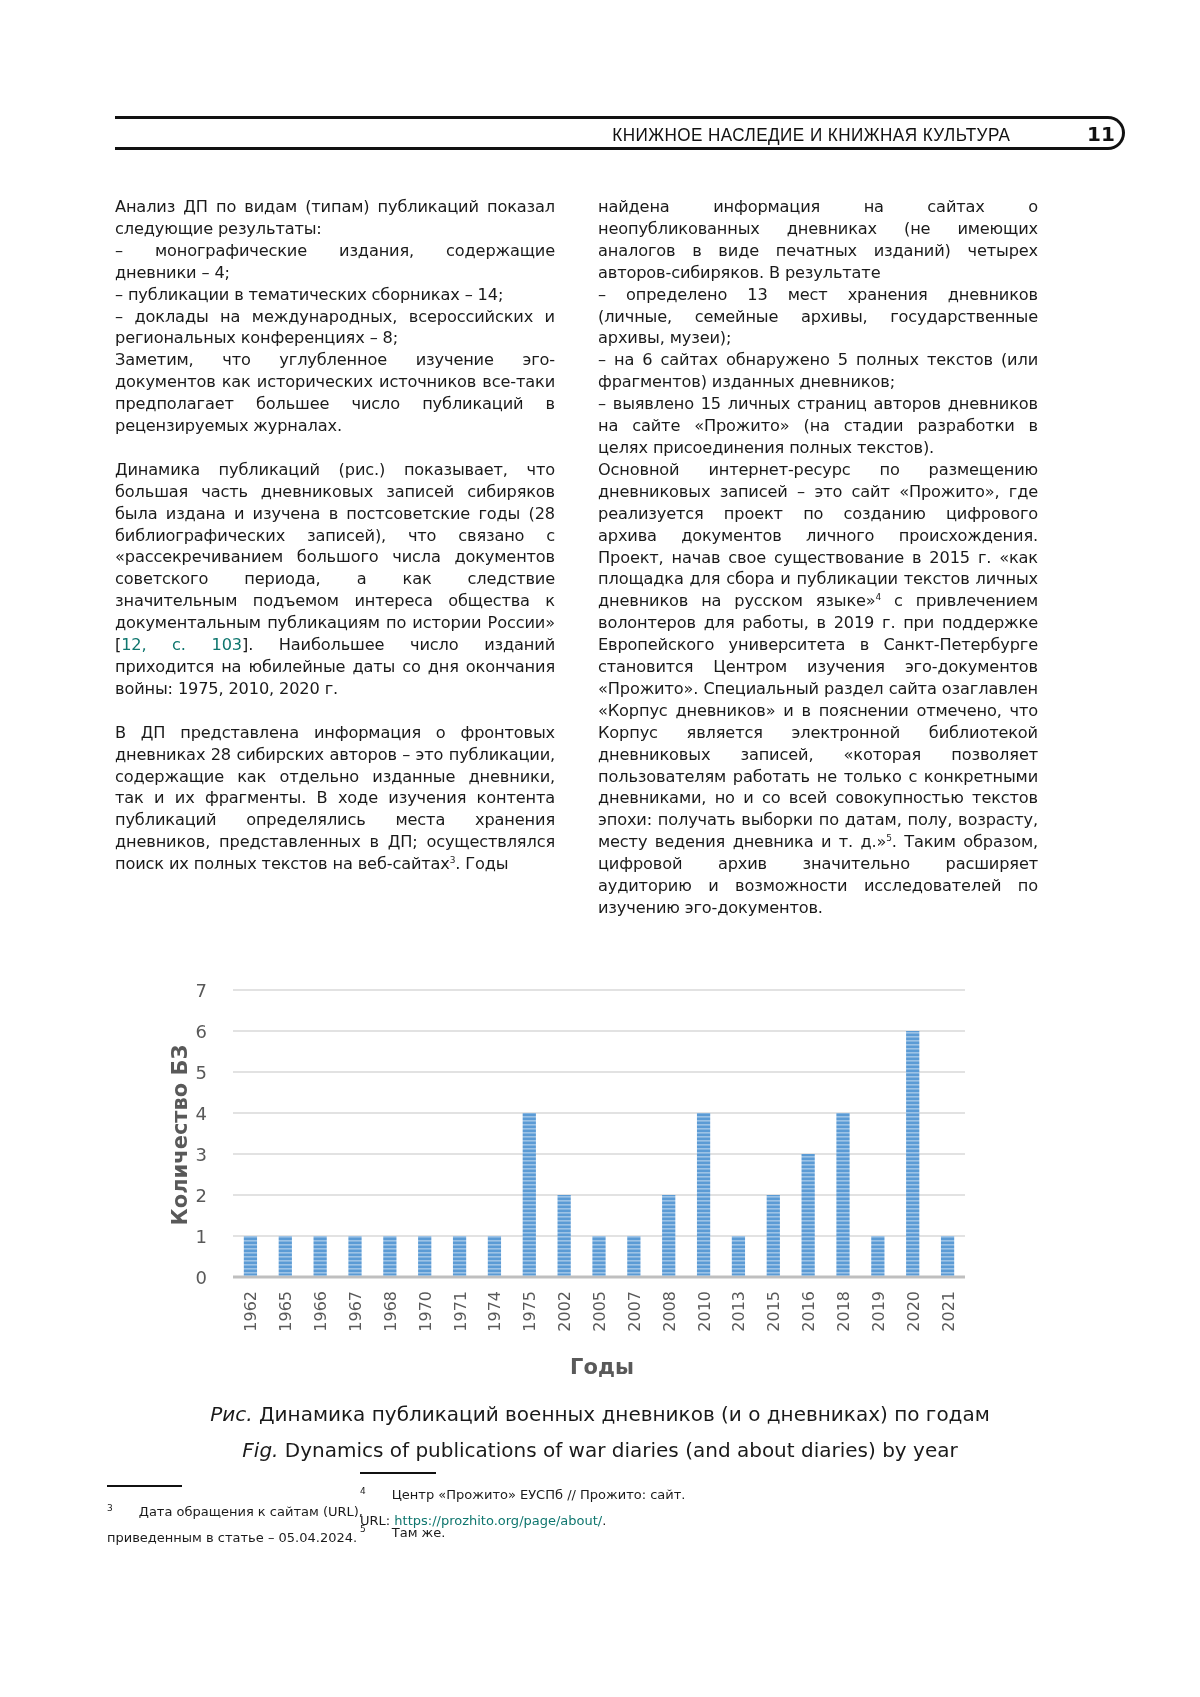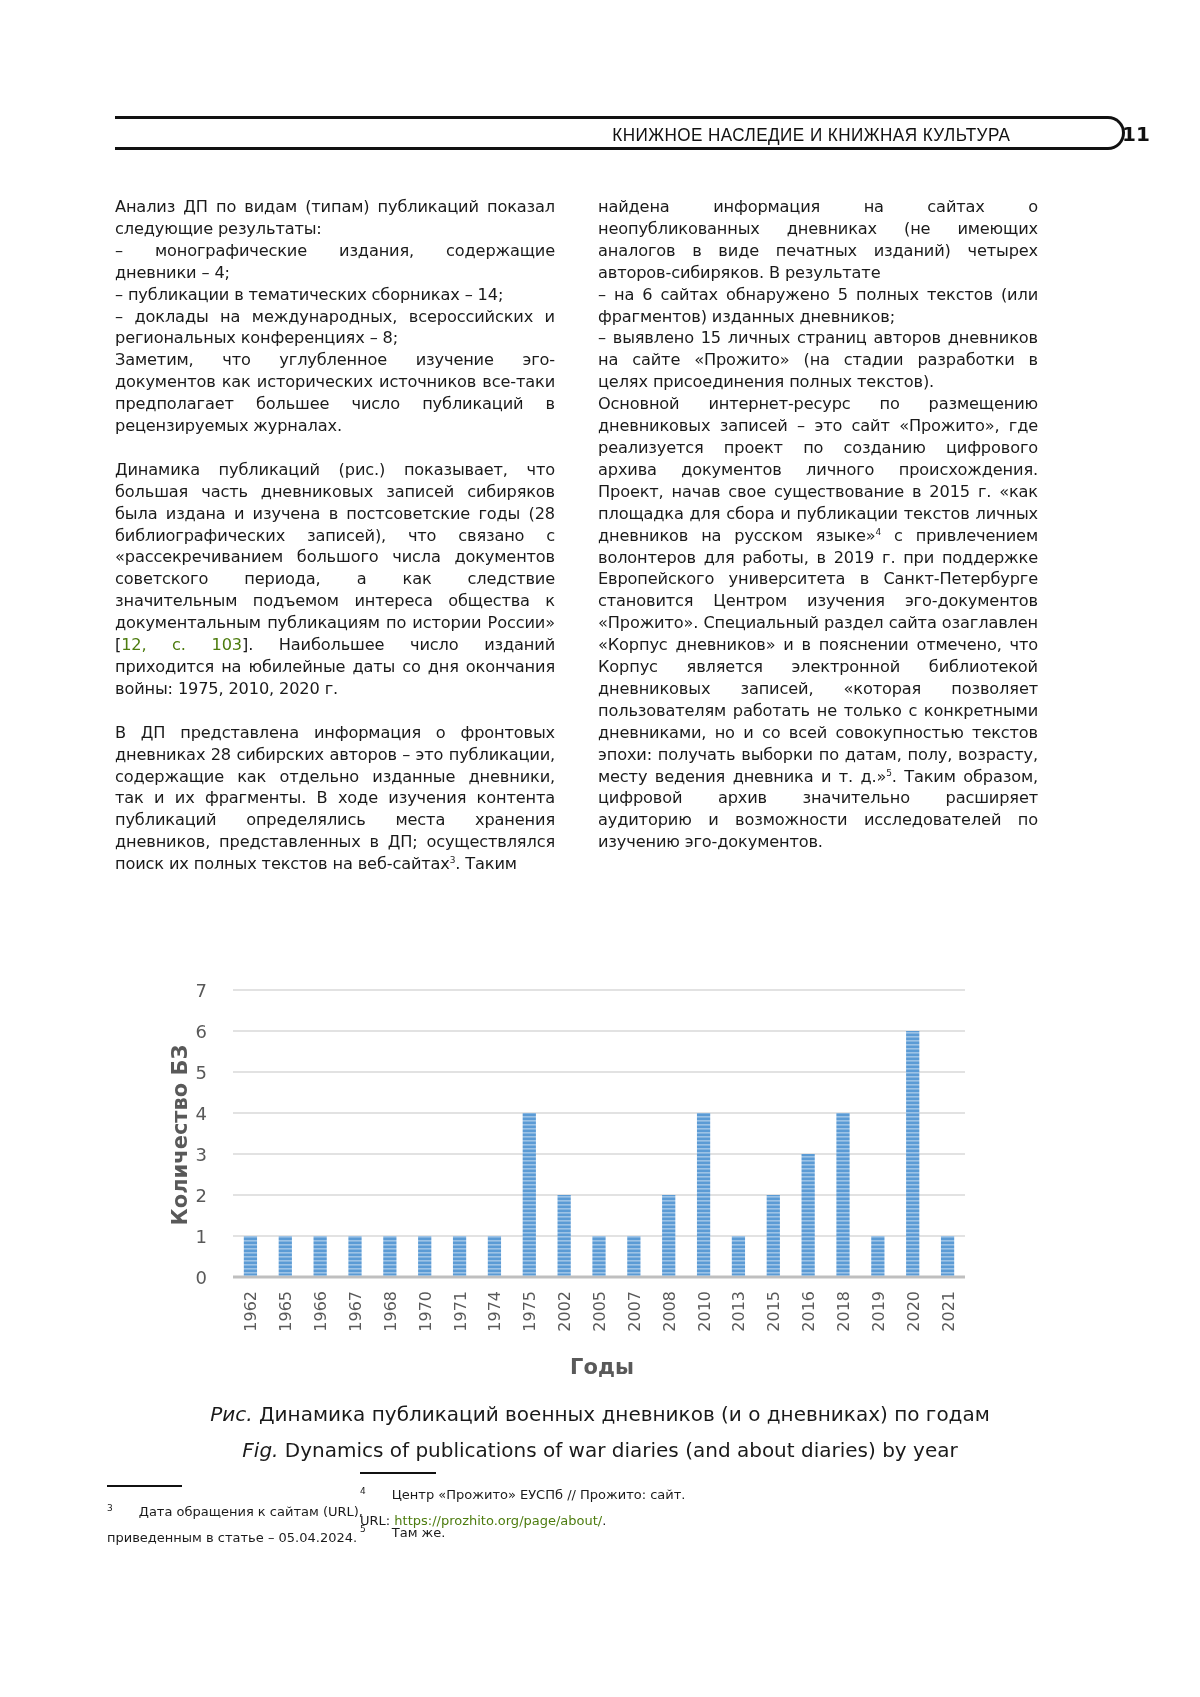--- a/index.html
+++ b/index.html
@@ -3,30 +3,30 @@
 <meta charset="utf-8">
 <style>
   html, body { margin: 0; padding: 0; background: #ffffff; }
   body { width: 1200px; height: 1697px; position: relative; overflow: hidden;
          font-family: "DejaVu Sans", sans-serif; color: #1a1a1a; }
   .header-bar { position: absolute; left: 115px; top: 116px; width: 1010px; height: 34px;
                 border-top: 3px solid #111; border-bottom: 3px solid #111; border-right: 3px solid #111;
                 border-radius: 0 18px 18px 0; box-sizing: border-box; }
   .header-title { position: absolute; right: 190px; top: 124px; font-family: "Liberation Sans Narrow","Liberation Sans", sans-serif;
                   font-size: 19px; letter-spacing: 0.5px; color: #111; transform: scaleX(0.9); transform-origin: right center; }
-  .page-number { position: absolute; left: 1087px; top: 122px; font-size: 20px; font-weight: bold; color: #111; margin-left: 35px; }
+  .page-number { position: absolute; left: 1087px; top: 122px; font-size: 20px; font-weight: bold; color: #111; }
 
   .col { position: absolute; top: 176px; width: 440px; font-size: 16.2px; line-height: 21.9px;
          letter-spacing: -0.15px; margin-top: 20px; }
   .col-left { left: 115px; }
   .col-right { left: 598px; width: 440px; }
   .col p { margin: 0 0 21.9px 0; text-align: justify; }
   .col .li { margin: 0; }
   .col p.nomb { margin-bottom: 0; }
-  .link { color: #4d7c0f; }
+  .link { color: #0f766e; }
   sup { font-size: 9px; vertical-align: super; line-height: 0; }
 
   #chart { position: absolute; left: 150px; top: 970px; width: 850px; height: 420px; }
   .caption { position: absolute; left: 0; width: 1200px; text-align: center; font-size: 20px; color: #1a1a1a; }
   .caption i { font-style: italic; }
 
   .fn-rule { position: absolute; height: 2px; background: #111; }
   .fn { position: absolute; font-size: 13px; line-height: 26px; color: #1a1a1a; }
   .fn .num { font-size: 9px; vertical-align: super; margin-right: 26px; }
 </style>
@@ -39,26 +39,27 @@
 
 <div class="col col-left">
   <p class="nomb">Анализ ДП по видам (типам) публикаций показал следующие результаты:</p>
   <div>
     <p class="li nomb">–  монографические издания, содержащие дневники – 4;</p>
     <p class="li nomb">–  публикации в тематических сборниках – 14;</p>
     <p class="li nomb">–  доклады на международных, всероссийских и региональных конференциях – 8;</p>
   </div>
   <p>Заметим, что углубленное изучение эго-документов как исторических источников все-таки предполагает большее число публикаций в рецензируемых журналах.</p>
   <p><span>Динамика публикаций (рис.) показывает, что большая часть дневниковых записей сибиряков была издана и изучена в постсоветские годы (28 библиографических записей), что связано с «рассекречиванием большого числа документов советского периода, а как следствие значительным подъемом интереса общества к документальным публикациям по истории России» [</span><span class="link">12, с. 103</span><span>]. Наибольшее число изданий приходится на юбилейные даты со дня окончания войны: 1975, 2010, 2020 г.</span></p>
-  <p class="nomb"><span>В ДП представлена информация о фронтовых дневниках 28 сибирских авторов – это публикации, содержащие как отдельно изданные дневники, так и их фрагменты. В ходе изучения контента публикаций определялись места хранения дневников, представленных в ДП; осуществлялся поиск их полных текстов на веб-сайтах</span><sup>3</sup><span>. Таким</span></p>
+  <p class="nomb"><span>В ДП представлена информация о фронтовых дневниках 28 сибирских авторов – это публикации, содержащие как отдельно изданные дневники, так и их фрагменты. В ходе изучения контента публикаций определялись места хранения дневников, представленных в ДП; осуществлялся поиск их полных текстов на веб-сайтах</span><sup>3</sup><span>. Годы</span></p>
 </div>
 
 <div class="col col-right">
   <p class="nomb">найдена информация на сайтах о неопубликованных дневниках (не имеющих аналогов в виде печатных изданий) четырех авторов-сибиряков. В результате</p>
   <div>
+    <p class="li nomb">–  определено 13 мест хранения дневников (личные, семейные архивы, государственные архивы, музеи);</p>
     <p class="li nomb">–  на 6 сайтах обнаружено 5 полных текстов (или фрагментов) изданных дневников;</p>
     <p class="li">–  выявлено 15 личных страниц авторов дневников на сайте «Прожито» (на стадии разработки в целях присоединения полных текстов).</p>
   </div>
   <p class="nomb"><span>Основной интернет-ресурс по размещению дневниковых записей – это сайт «Прожито», где реализуется проект по созданию цифрового архива документов личного происхождения. Проект, начав свое существование в 2015 г. «как площадка для сбора и публикации текстов личных дневников на русском языке»</span><sup>4</sup><span> с привлечением волонтеров для работы, в 2019 г. при поддержке Европейского университета в Санкт-Петербурге становится Центром изучения эго-документов «Прожито». Специальный раздел сайта озаглавлен «Корпус дневников» и в пояснении отмечено, что Корпус является электронной библиотекой дневниковых записей, «которая позволяет пользователям работать не только с конкретными дневниками, но и со всей совокупностью текстов эпохи: получать выборки по датам, полу, возрасту, месту ведения дневника и т. д.»</span><sup>5</sup><span>. Таким образом, цифровой архив значительно расширяет аудиторию и возможности исследователей по изучению эго-документов.</span></p>
 </div>
 
 <svg id="chart" viewBox="0 0 850 420" xmlns="http://www.w3.org/2000/svg">
   <defs>
     <pattern id="stripes" width="4" height="4" patternUnits="userSpaceOnUse">
       <rect width="4" height="4" fill="#5b9bd5"></rect>

